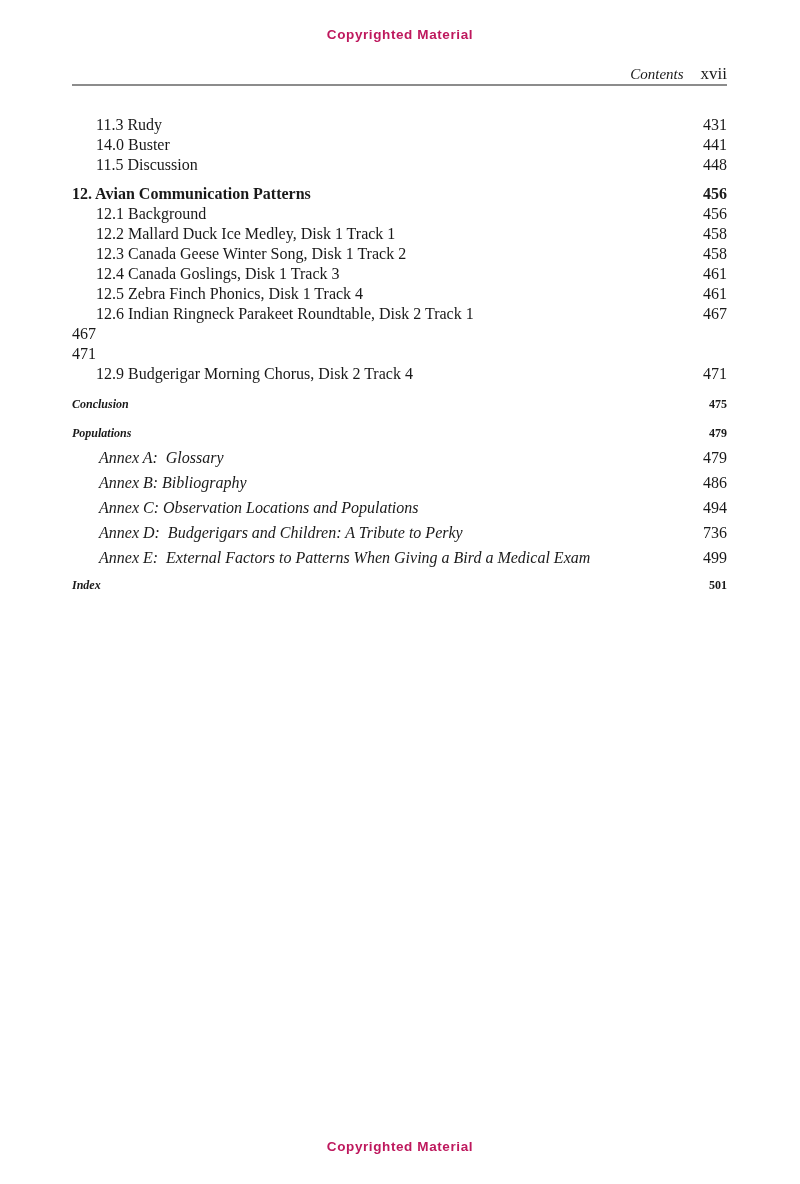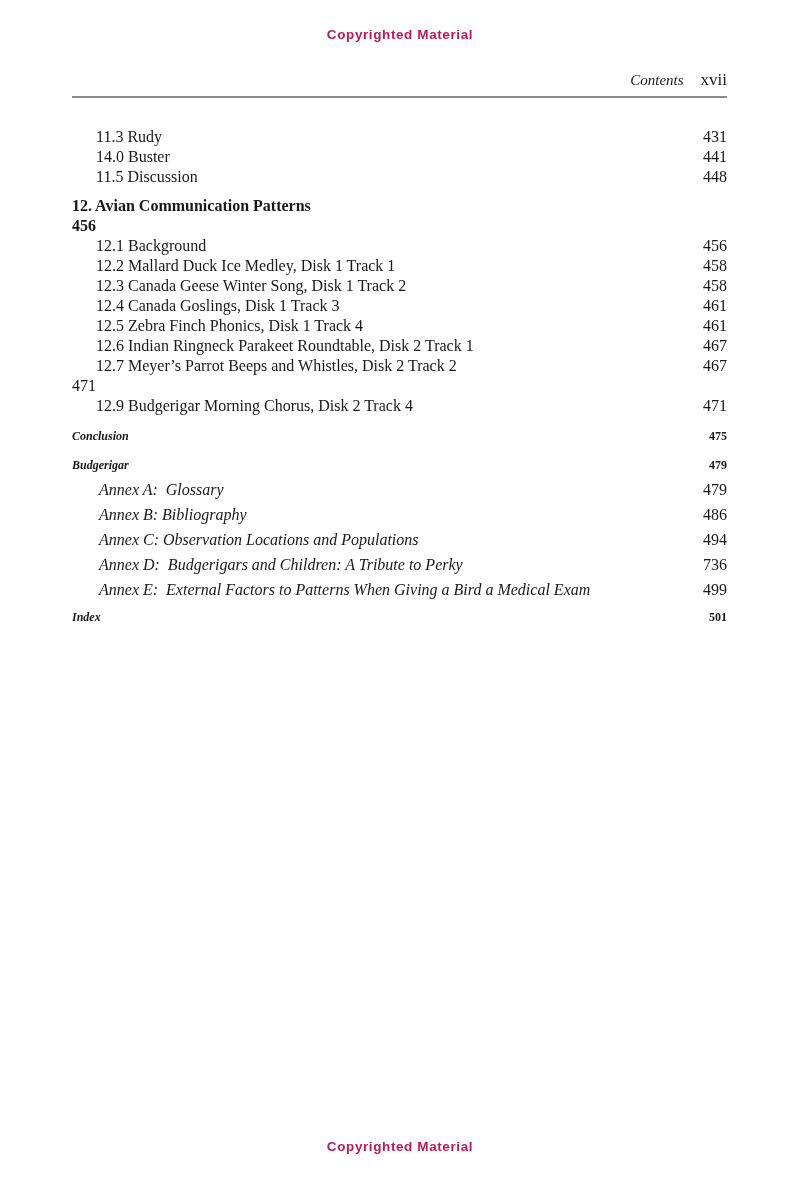--- a/index.html
+++ b/index.html
@@ -32,21 +32,21 @@
   .copyright.bottom { top: 1139px; }
 
   .content {
     position: absolute;
     left: 72px;
     top: 64px;
     width: 655px;
   }
   .running-head {
     text-align: right;
-    line-height: 31px;
+    line-height: 19px;
     white-space: nowrap;
   }
   .rh-title {
     font-style: italic;
     font-size: 15px;
   }
   .rh-page {
     font-size: 17px;
     margin-left: 13px;
   }
@@ -65,21 +65,20 @@
   }
   .toc-row .label { white-space: pre-wrap; }
   .toc-row .page-num { text-align: right; }
 
   .toc-row.sub .label { padding-left: 24px; }
 
   .toc-row.chapter {
     font-weight: bold;
     font-size: 16px;
     margin-top: 9px;
-    flex-direction: column;
   }
 
   .toc-row.part {
     font-weight: bold;
     font-size: 12px;
     line-height: 21px;
     margin-top: 10px;
   }
   .toc-row.part .label { font-style: italic; }
 
@@ -147,36 +146,35 @@
         </div>
         <div class="toc-row sub">
           <span class="label">12.5 Zebra Finch Phonics, Disk 1 Track 4</span>
           <span class="page-num">461</span>
         </div>
         <div class="toc-row sub">
           <span class="label">12.6 Indian Ringneck Parakeet Roundtable, Disk 2 Track 1</span>
           <span class="page-num">467</span>
         </div>
         <div class="toc-row sub">
-          <span class="label">12.7 Meyer’s Parrot Beeps and Whistles, Disk 2 Track 2</span>
           <span class="page-num">467</span>
         </div>
         <div class="toc-row sub">
           <span class="page-num">471</span>
         </div>
         <div class="toc-row sub">
           <span class="label">12.9 Budgerigar Morning Chorus, Disk 2 Track 4</span>
           <span class="page-num">471</span>
         </div>
         <div class="toc-row part">
           <span class="label">Conclusion</span>
           <span class="page-num">475</span>
         </div>
         <div class="toc-row part gap-appendices">
-          <span class="label">Budgerigar</span>
+          <span class="label">Populations</span>
           <span class="page-num">479</span>
         </div>
         <div class="toc-row annex gap-first-annex">
           <span class="label">Annex A:  Glossary</span>
           <span class="page-num">479</span>
         </div>
         <div class="toc-row annex">
           <span class="label">Annex B: Bibliography</span>
           <span class="page-num">486</span>
         </div>

